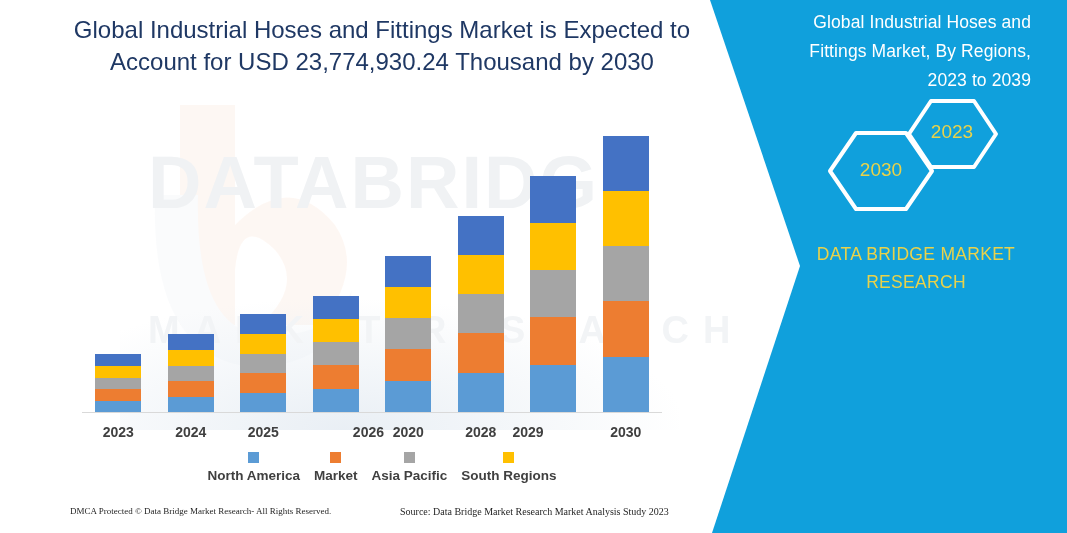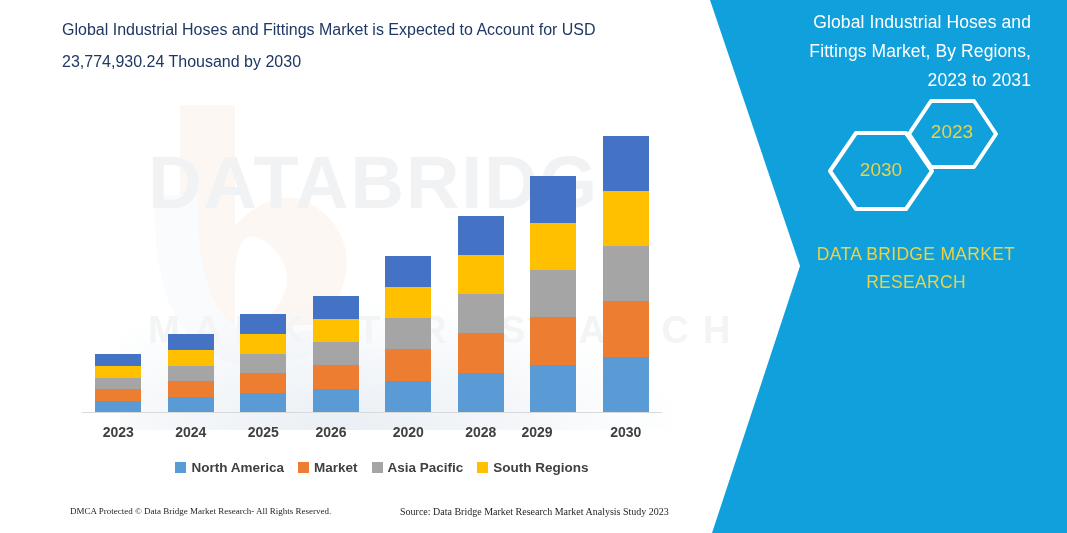--- a/index.html
+++ b/index.html
@@ -71,42 +71,42 @@
   }
   .wm-mark{position:absolute;left:140px;top:95px;width:220px;height:300px;opacity:.5;}
   .wm-sheen{
     position:absolute;left:120px;top:300px;width:560px;height:130px;
     background:radial-gradient(ellipse at 40% 100%, rgba(232,238,244,.95) 0%, rgba(255,255,255,0) 72%);
   }
 
   
   .chart-title{
     position:absolute;left:62px;top:14px;width:640px;
-    text-align:left;color:#1F3864;font-size:16px;line-height:32px;
+    text-align:center;color:#1F3864;font-size:24px;line-height:32px;
   }
 
   
   .plot{position:absolute;left:82px;top:100px;width:580px;height:313px;}
   .bar{position:absolute;bottom:0;width:46px;}
   .seg{width:100%;}
   .axis-line{
     position:absolute;left:82px;top:412px;width:580px;height:1px;background:#D9D9D9;
   }
   .xlabels{position:absolute;left:82px;top:420px;width:580px;height:24px;}
   .xlab{
     position:absolute;width:72px;text-align:center;
     font-size:14px;font-weight:700;color:#404040;top:4px;
   }
 
   
   .legend{
     position:absolute;left:62px;top:456px;width:640px;height:22px;
     display:flex;align-items:center;justify-content:center;gap:14px;
   }
-  .leg-item{display:flex;align-items:center;gap:5px;}
+  .leg-item{display:flex;align-items:center;gap:5px;flex-direction:column;}
   .leg-sw{width:11px;height:11px;display:inline-block;}
   .leg-tx{font-size:13.5px;font-weight:700;color:#404040;white-space:nowrap;}
 
   
   .footer{position:absolute;left:0;top:506px;width:700px;height:22px;}
   .foot-l{
     position:absolute;left:70px;top:0;font-size:9px;color:#262626;
     font-family:"Liberation Serif",serif;white-space:nowrap;
   }
   .foot-r{
@@ -114,21 +114,21 @@
     font-family:"Liberation Serif",serif;white-space:nowrap;
   }
 </style>
 </head>
 <body>
 
 <div id="root">
 
   <div class="bluepanel">
 
-    <div class="blue-title">Global Industrial Hoses and Fittings Market, By Regions, 2023 to 2031</div>
+    <div class="blue-title">Global Industrial Hoses and Fittings Market, By Regions, 2023 to 2039</div>
 
     <div class="hexwrap">
 
       <div class="hex hex2030">
         <svg viewBox="0 0 110 84" width="110" height="84">
           <polygon points="30,4 80,4 106,42 80,80 30,80 4,42" fill="none" stroke="#ffffff" stroke-width="4" stroke-linejoin="round"></polygon>
         </svg>
         <div class="hex-label">2030</div>
       </div>
 
@@ -216,24 +216,24 @@
           <div class="seg" style="height: 55px; background: rgb(165, 165, 165);"></div>
           <div class="seg" style="height: 56px; background: rgb(237, 125, 49);"></div>
           <div class="seg" style="height: 56px; background: rgb(91, 155, 213);"></div>
         </div>
       </div>
     <div class="axis-line"></div>
     <div class="xlabels" id="xlabels">
         <div class="xlab" style="left: 0.25px;">2023</div>
         <div class="xlab" style="left: 72.75px;">2024</div>
         <div class="xlab" style="left: 145.25px;">2025</div>
-        <div class="xlab" style="left: 213px;">2026</div>
+        <div class="xlab" style="left: 230px; text-align: right;">2026</div>
         <div class="xlab" style="left: 290.25px;">2020</div>
         <div class="xlab" style="left: 362.75px;">2028</div>
-        <div class="xlab" style="left: 419px;">2029</div>
+        <div class="xlab" style="left: 410px;">2029</div>
         <div class="xlab" style="left: 507.75px;">2030</div>
       </div>
 
     <div class="legend" id="legend">
         <div class="leg-item">
           <span class="leg-sw" style="background: rgb(91, 155, 213);"></span>
           <span class="leg-tx">North America</span>
         </div>
         <div class="leg-item">
           <span class="leg-sw" style="background: rgb(237, 125, 49);"></span>

